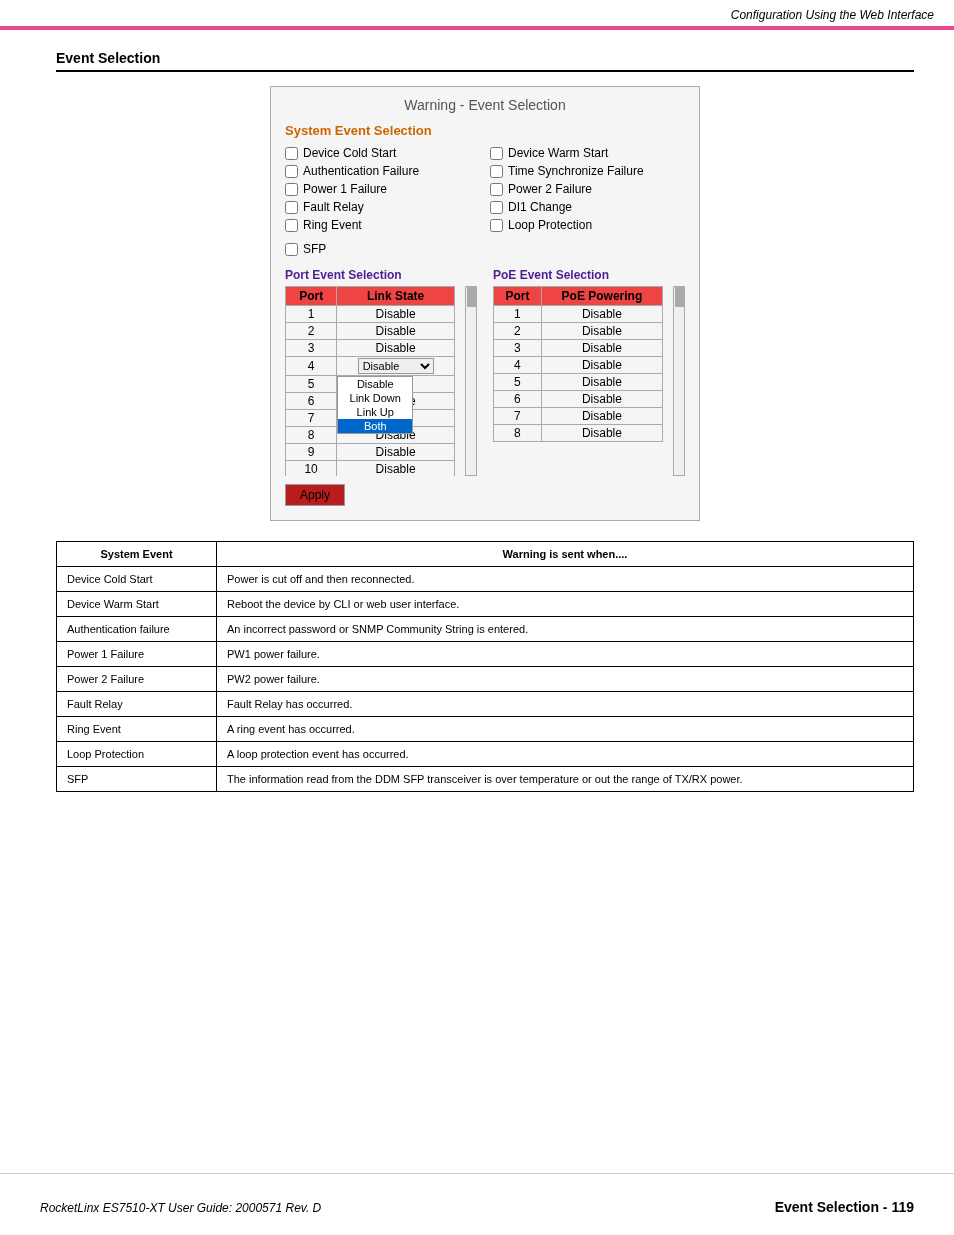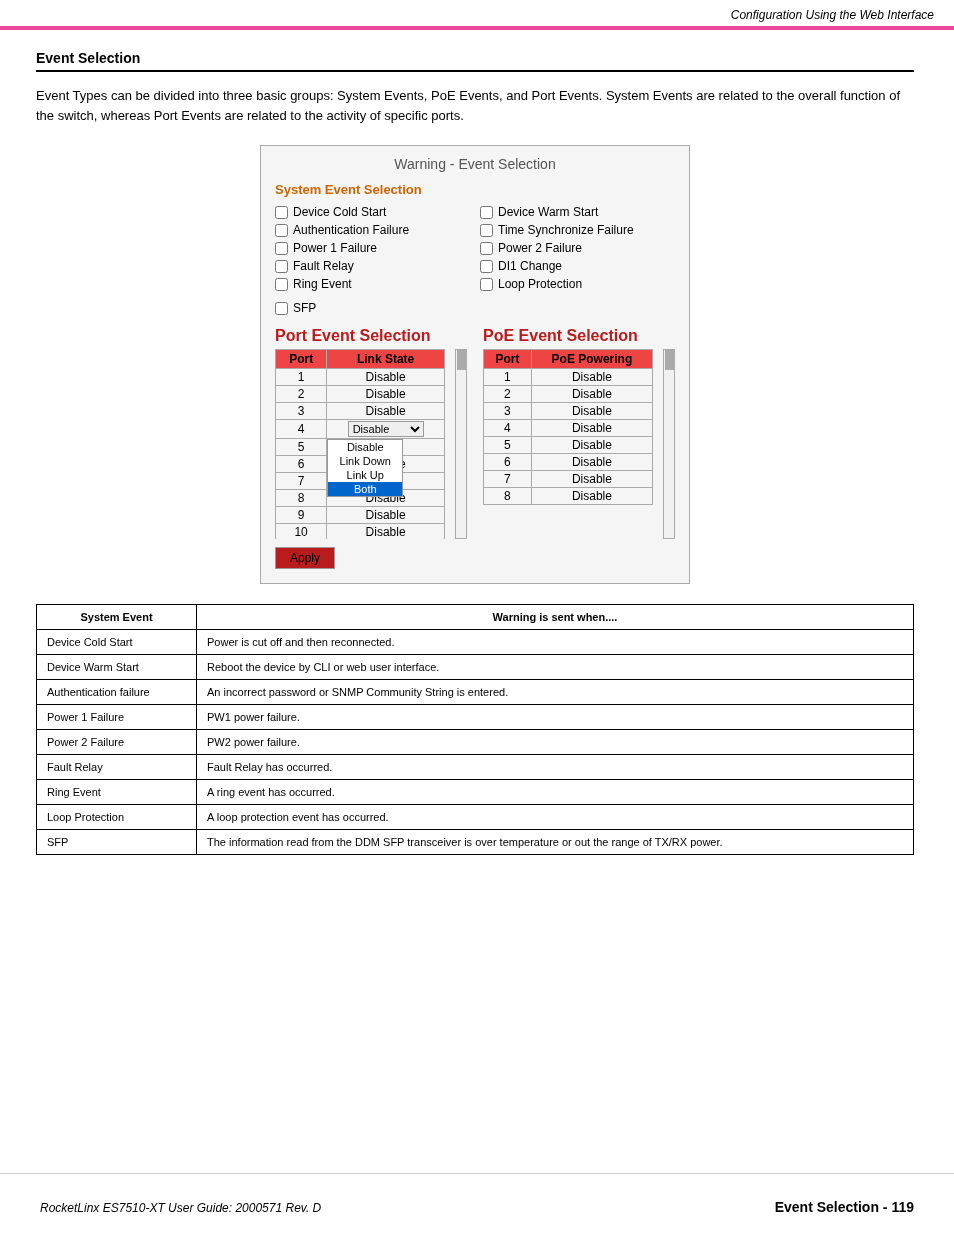--- a/index.html
+++ b/index.html
@@ -24,21 +24,21 @@
       width: 100%;
       border-bottom: 4px solid #ec4899;
       padding: 8px 20px 4px 8px;
       text-align: right;
       font-size: 12px;
       font-style: italic;
     }
 
     
     .main-content {
-      padding: 20px 40px 20px 36px;
+      padding: 20px 40px 20px 56px;
     }
 
     
     .section-title {
       font-size: 14px;
       font-weight: bold;
       border-bottom: 2px solid #000;
       padding-bottom: 4px;
       margin-bottom: 14px;
       display: inline-block;
@@ -108,23 +108,23 @@
       display: flex;
       gap: 16px;
       align-items: flex-start;
     }
 
     .event-table-section {
       flex: 1;
     }
 
     .port-event-title {
-      color: #b91c1c;
-      font-weight: bold;
-      font-size: 16px;
+      color: #4c1d95;
+      font-weight: bold;
+      font-size: 12px;
       margin-bottom: 4px;
     }
 
     .port-table {
       border-collapse: collapse;
       font-size: 12px;
       width: 170px;
     }
 
     .port-table th {
@@ -217,21 +217,20 @@
   <div class="top-header">
     <span>Configuration Using the Web Interface</span>
   </div>
 
   <div class="main-content">
 
     
     <div class="section-title">Event Selection</div>
 
     
-    <p class="intro-text">Event Types can be divided into three basic groups: System Events, PoE Events, and Port Events. System Events are related to the overall function of the switch, whereas Port Events are related to the activity of specific ports.</p>
 
     
     <div class="dialog-box">
       <div class="dialog-title">Warning - Event Selection</div>
 
       <div class="system-event-title">System Event Selection</div>
 
       <div class="checkbox-grid">
         <div class="checkbox-item">
           <input type="checkbox" style="">

